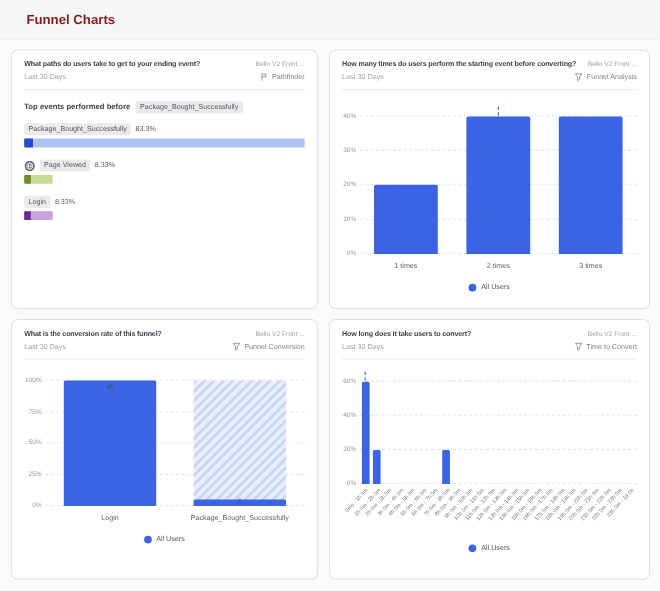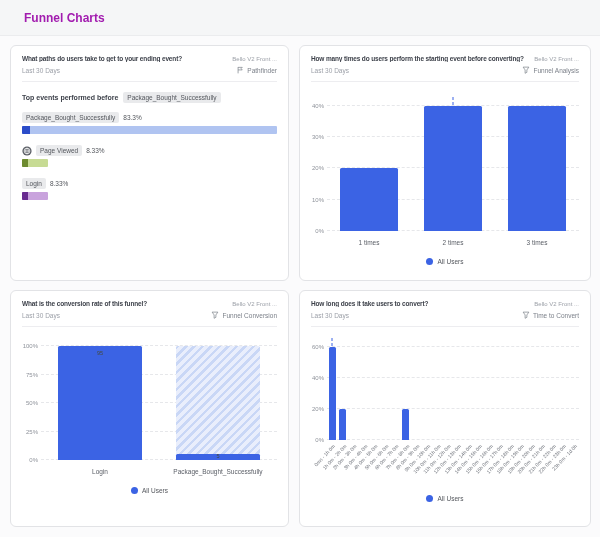--- a/index.html
+++ b/index.html
@@ -5,21 +5,21 @@
   * { box-sizing: border-box; }
   html,body { margin:0; padding:0; }
   body {
     width:600px; height:537px; background:#fbfbfc;
     font-family:"Liberation Sans", sans-serif; color:#3e424b; overflow:hidden;
   }
   .page-header {
     height:36px; background:#f5f6f7; border-bottom:1px solid #ebecee;
     display:flex; align-items:center; padding:0 24px;
   }
-  .page-title { font-size:12px; font-weight:bold; color:#a21caf; }
+  .page-title { font-size:12px; font-weight:bold; color:#7f1d1d; }
   .grid {
     display:grid; grid-template-columns:279px 292px; grid-template-rows:236px 237px;
     gap:9px 10px; padding:9px 9px 10px 10px;
   }
   .card {
     background:#fff; border:1px solid #e2e3e6; border-radius:6px;
     padding:9px 11px 8px; display:flex; flex-direction:column; overflow:hidden;
   }
   .card-head { border-bottom:1px solid #ededf0; padding-bottom:7px; margin-bottom:7px; flex:none; }
   .head-line1 { display:flex; justify-content:space-between; align-items:baseline; gap:6px; }

